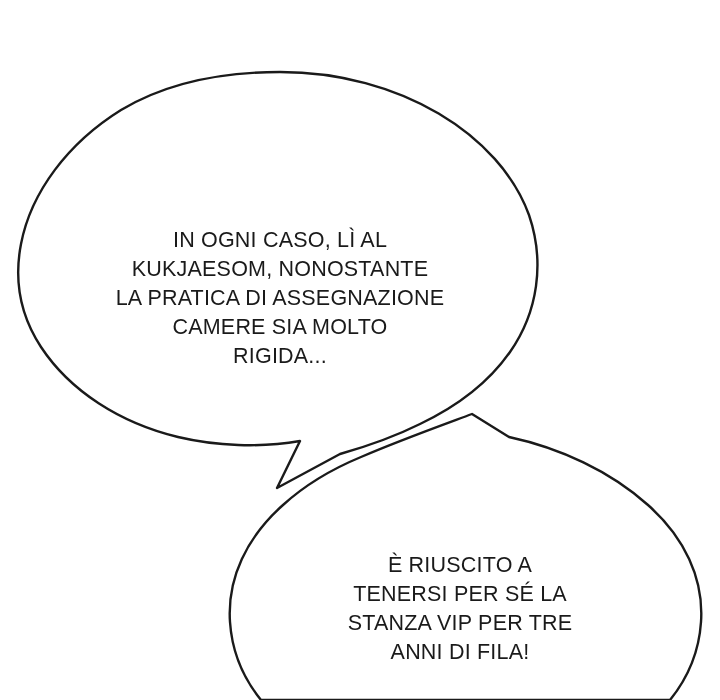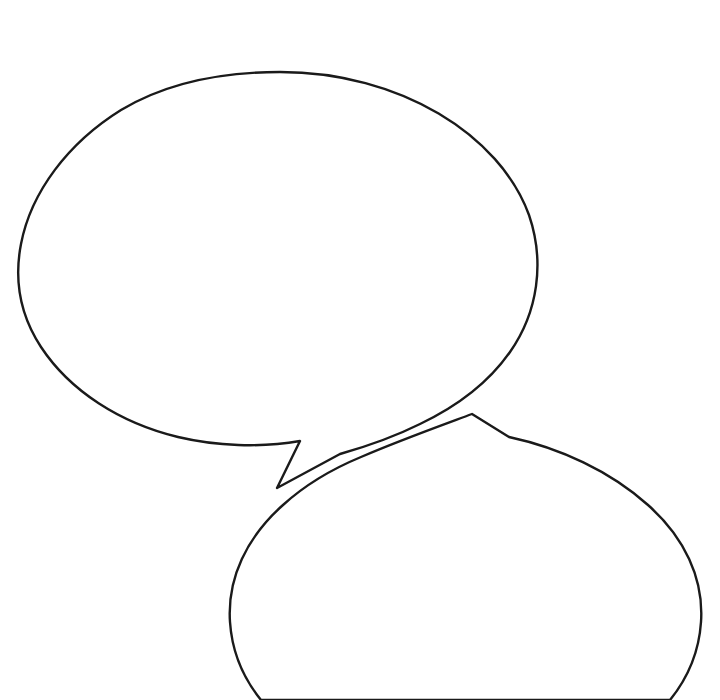--- a/index.html
+++ b/index.html
@@ -69,15 +69,24 @@
              C 560 448, 610 471, 648 505
              C 684 537, 704 578, 701 622
              C 699 652, 687 679, 670 700
              L 261 700
              C 244 679, 232 652, 230 622
              C 227 578, 247 537, 283 505
              C 305 485, 332 469, 361 457
              C 398 441, 437 427, 472 414 Z" fill="#ffffff" stroke="#1a1a1a" stroke-width="2.4" stroke-linejoin="round" stroke-linecap="round"></path>
   </svg>
 
+  <div class="bubble-text" id="bubble-1-text">IN OGNI CASO, LÌ AL
+KUKJAESOM, NONOSTANTE
+LA PRATICA DI ASSEGNAZIONE
+CAMERE SIA MOLTO
+RIGIDA...</div>
 
+  <div class="bubble-text" id="bubble-2-text">È RIUSCITO A
+TENERSI PER SÉ LA
+STANZA VIP PER TRE
+ANNI DI FILA!</div>
 
 </div>
 
 </body></html>

